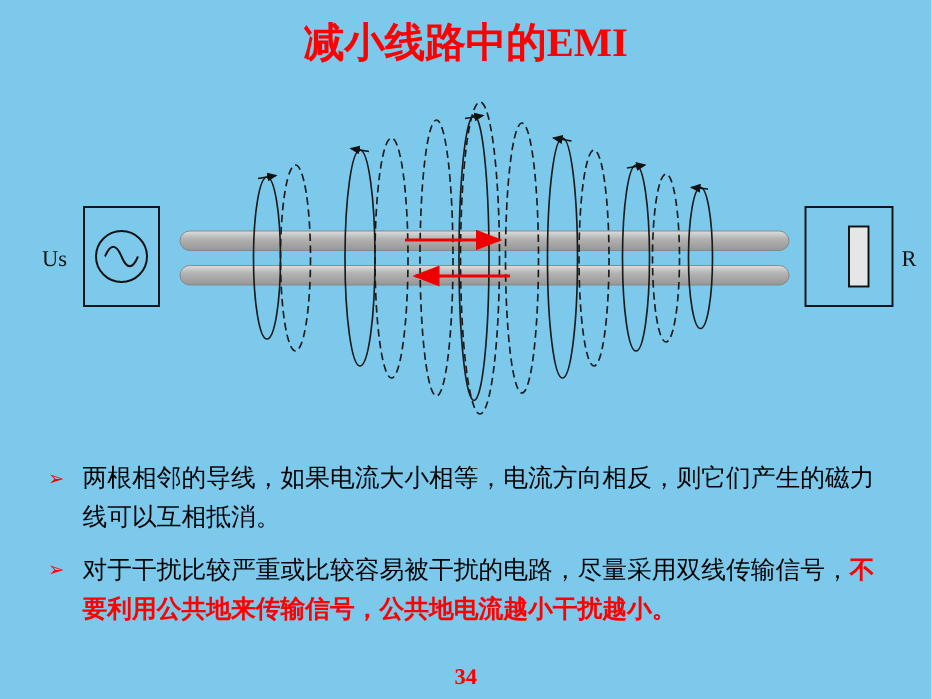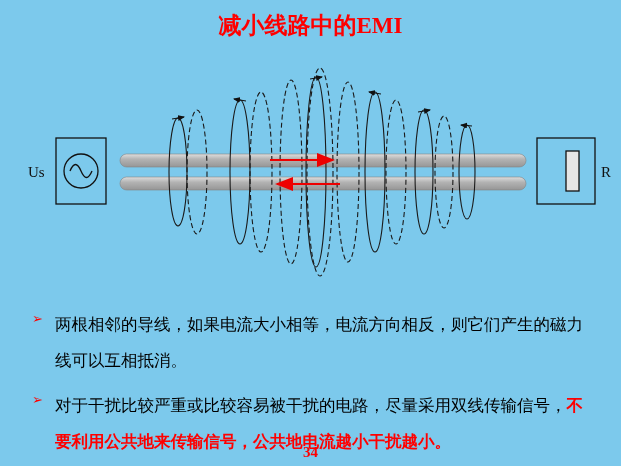--- a/index.html
+++ b/index.html
@@ -13,33 +13,33 @@
     width: 621px; height: 466px;
     background: var(--slide-bg, #7cc9ec);
     overflow: hidden;
   }
   .title {
     margin: 0;
     position: absolute; top: 10px; left: 0; width: 100%;
     text-align: center;
     font-family: "Liberation Serif", "DejaVu Serif", serif;
     font-weight: bold;
-    font-size: 23px;
+    font-size: 27px;
     color: var(--title-red, #ff0000);
   }
   .diagram { position: absolute; top: 48px; left: 0; width: 621px; height: 260px; text-align: center; }
   .bullets { position: absolute; top: 306px; left: 32px; right: 26px; }
   .bullet { display: flex; align-items: flex-start; margin-bottom: 9px; }
   .bullet-marker {
     flex: 0 0 23px; width: 23px;
     color: var(--accent-red, #ff0000);
     font-size: 13px; line-height: 26px;
   }
   .bullet-text {
-    font-size: 16.5px; line-height: 36px; color: #000000;
+    font-size: 16.5px; line-height: 26px; color: #000000;
     font-family: "Liberation Sans", "DejaVu Sans", sans-serif;
   }
   .red-bold { color: var(--accent-red, #ff0000); font-weight: bold; }
   .page-number {
     position: absolute; bottom: 5px; left: 0; width: 100%;
     text-align: center;
     color: var(--accent-red, #ff0000);
     font-size: 15px; font-weight: bold;
     font-family: Liberation Serif, serif;
   }

